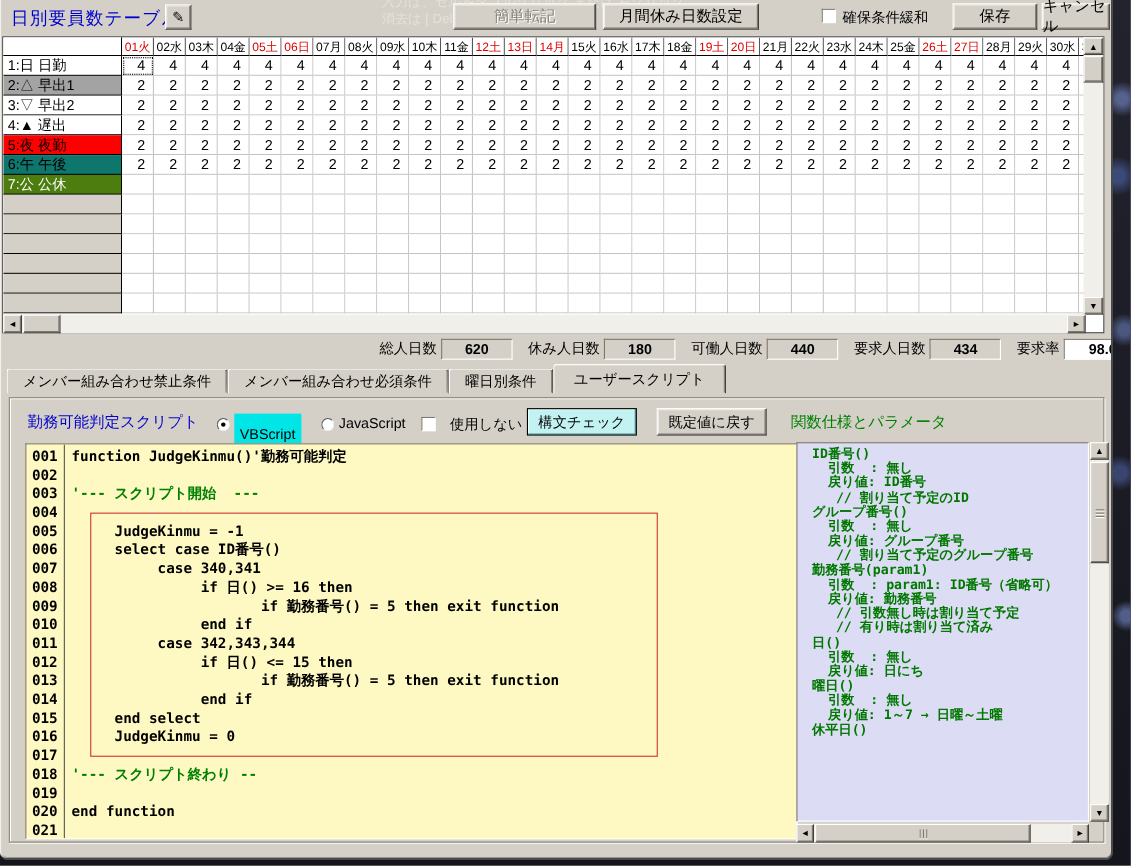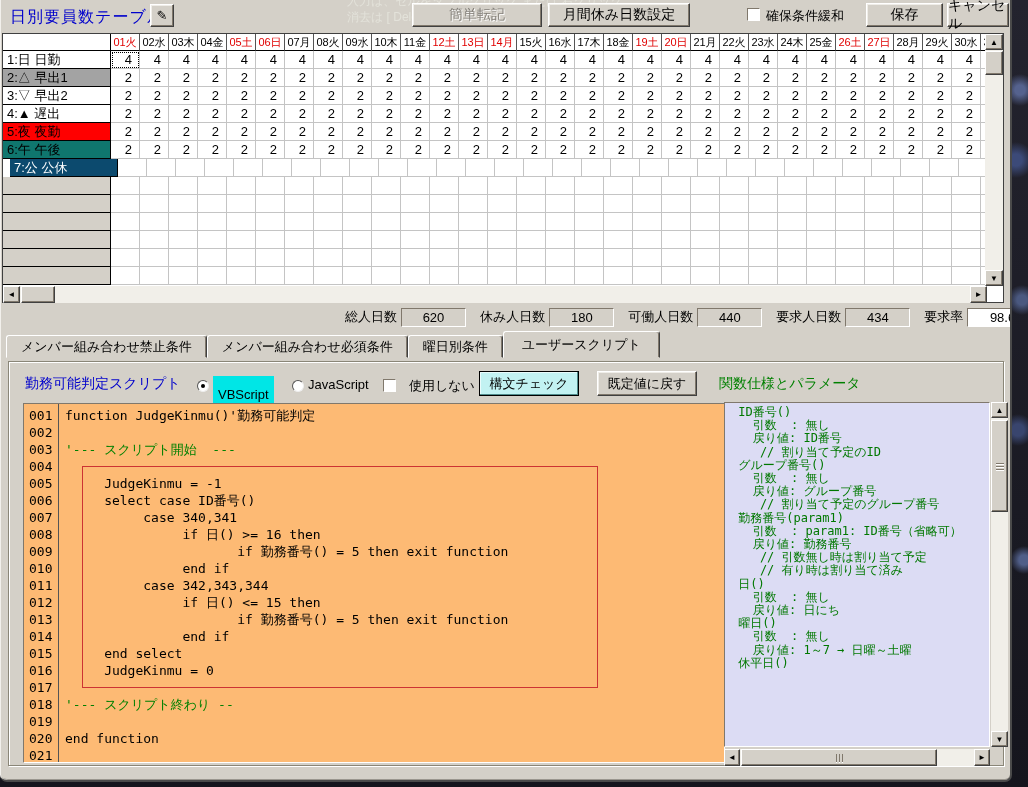--- a/index.html
+++ b/index.html
@@ -20,21 +20,21 @@
     background:#d4d0c8;
     border-right:2px solid #4a4a4a; border-bottom:2px solid #4a4a4a;
     border-radius:0 0 7px 7px;
     box-shadow: inset 1px 0 0 #f2f0ec, inset 0 -1px 0 #9a968e;
     overflow:hidden;
   }
   .abs { position:absolute; }
   
   .raised { background:#d4d0c8; border:1px solid; border-color:#ffffff #404040 #404040 #ffffff;
             box-shadow: inset -1px -1px 0 #80786c, inset 1px 1px 0 #efede8; }
-  .sunken { border:1px solid; border-color:#80786c #ffffff #ffffff #80786c; }
+  .sunken { border:1px solid; border-color:#80786c #ffffff #ffffff #80786c;font-weight:bold; }
   .btn { display:flex; align-items:center; justify-content:center; font-size:14px; color:#000; cursor:default; }
   .btn.disabled { color:#84807a; text-shadow:1px 1px 0 #fff; }
   
   .title { left:10px; top:7px; font-size:16px; color:#0000cc; letter-spacing:1px; }
   .edit-btn { left:150px; top:4px; width:24px; height:23px; font-size:13px; }
   .hint { left:347px; top:-7px; font-size:12px; line-height:16px; color:#e3e2da; white-space:pre; }
   .chk-box { width:13px; height:13px; background:#fff; }
   .chk-label { font-size:13px; color:#000; }
   
   .table-wrap { left:2px; top:33px; width:1002px; height:270px; background:#fff; border:1px solid #404040; }
@@ -79,21 +79,21 @@
   
   .group { left:8px; top:361px; width:996px; height:405px; border:1px solid #8a8678; box-shadow:1px 1px 0 #fff, inset 1px 1px 0 #fff; }
   .script-label { left:16px; top:13px; font-size:14px; color:#0000cc; }
   .radio { width:12px; height:12px; border-radius:50%; background:#fff; border:1px solid; border-color:#555 #eee #eee #555; display:flex; align-items:center; justify-content:center; }
   .radio .dot { width:4px; height:4px; border-radius:50%; background:#000; }
   .radio-label { font-size:13px; color:#000; }
   .radio-label.cyan { background:#00e6e6; padding:11px 5px; }
   .syntax-btn { background:#c2f2f2; border:1px solid #000; box-shadow: inset -1px -1px 0 #508c8c, inset 1px 1px 0 #eafcfc; }
   .panel-title { left:710px; top:13px; font-size:14px; color:#008000; }
   
-  .editor { left:14px; top:41px; width:702px; height:360px; background:#fdba74; overflow:hidden; }
+  .editor { left:14px; top:41px; width:702px; height:360px; background:#fef9c3; overflow:hidden; }
   .code-line { display:flex; height:17px; line-height:17px; white-space:pre;
                font-family:"DejaVu Sans Mono", monospace; font-size:13px; color:#000; }
   .line-num { flex:0 0 34px; width:34px; padding-left:5px; }
   .gutter-sep { left:34px; top:0; bottom:0; width:1px; background:#555; }
   .code-text { padding-left:7px; }
   .code-text.comment { color:#008000; }
   .code-area { position:absolute; left:0; top:3px; right:0; }
   .red-box { left:58px; top:62px; width:516px; height:222px; border:1px solid #cc3333; }
   
   .docs { left:715px; top:40px; width:266px; height:345px; background:#dcdcf4; overflow:hidden; padding:3px 0 0 6px; }
@@ -365,21 +365,21 @@
               <div class="cell">2</div>
               <div class="cell">2</div>
               <div class="cell">2</div>
               <div class="cell">2</div>
               <div class="cell">2</div>
               <div class="cell">2</div>
               <div class="cell">2</div>
             </div>
           </div>
           <div class="t-row">
-            <div class="row-label" style="background: #0c4a6e; color: rgb(255, 255, 255); margin-left: 7px;">7:公 公休</div>
+            <div class="row-label" style="background: #4d7c0f; color: rgb(255, 255, 255);">7:公 公休</div>
             <div class="row-cells">
               <div class="cell"></div>
               <div class="cell"></div>
               <div class="cell"></div>
               <div class="cell"></div>
               <div class="cell"></div>
               <div class="cell"></div>
               <div class="cell"></div>
               <div class="cell"></div>
               <div class="cell"></div>

